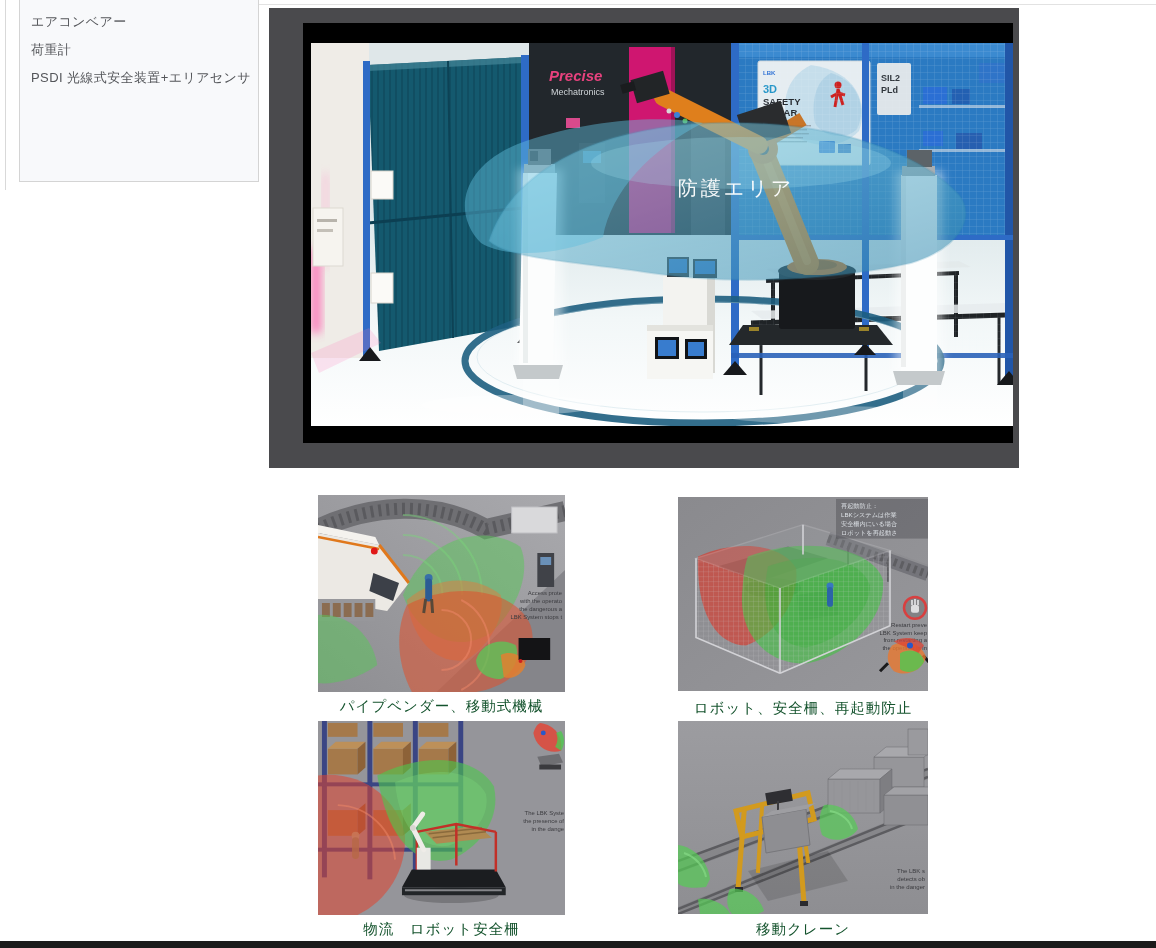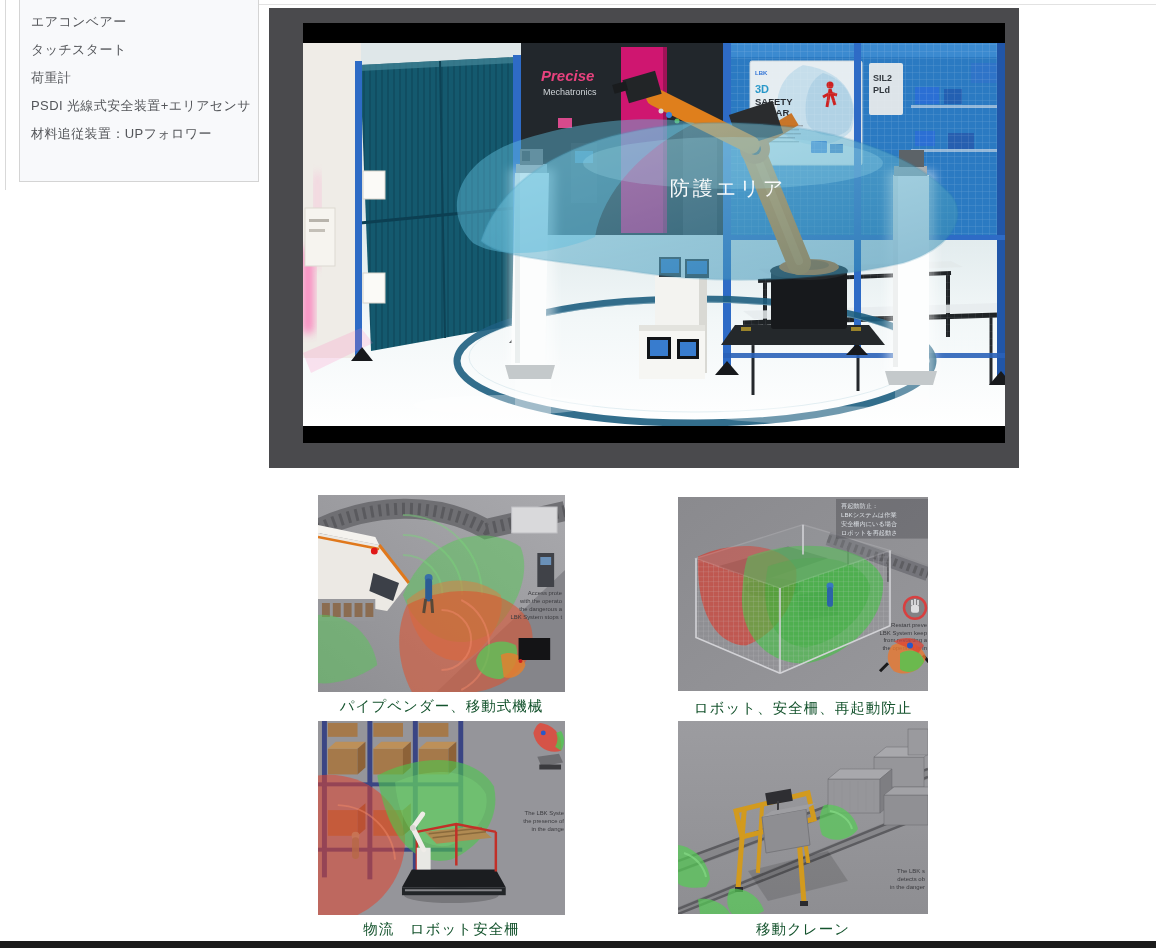--- a/index.html
+++ b/index.html
@@ -10,21 +10,21 @@
   .left-rule{left:5px;top:0;width:1px;height:190px;background:#d9d9d9;}
   .top-rule{left:259px;top:4px;width:897px;height:1px;background:#e2e2e2;}
   
   .sidebar{left:19px;top:-30px;width:240px;height:212px;box-sizing:border-box;
            border:1px solid #d4d4d4;background:#f8f9fb;}
   .sidebar ul{list-style:none;margin:0;padding:36px 0 0 11px;}
   .sidebar li{height:28px;line-height:28px;}
   .sidebar a{font-size:13px;color:#54565a;text-decoration:none;letter-spacing:.4px;white-space:nowrap;}
   
   .video-shell{left:269px;top:8px;width:750px;height:460px;background:#4a4a4d;}
-  .video-frame{left:34px;top:15px;width:702px;height:420px;background:#000;}
+  .video-frame{left:34px;top:15px;width:702px;height:420px;background:#000;padding-left:8px;}
   .video-frame svg{display:block;}
   
   .thumb{overflow:hidden;}
   .thumb svg{display:block;width:100%;height:100%;}
   .t1{left:318px;top:495px;width:247px;height:197px;}
   .t2{left:678px;top:497px;width:250px;height:194px;}
   .t3{left:318px;top:721px;width:247px;height:194px;}
   .t4{left:678px;top:721px;width:250px;height:193px;}
   .cap{font-size:14.5px;color:#14532d;text-align:center;letter-spacing:1px;white-space:nowrap;}
   .c1{left:318px;top:697px;width:247px;}
@@ -36,24 +36,22 @@
 </style>
 </head>
 <body>
 
 <div class="abs left-rule"></div>
 <div class="abs top-rule"></div>
 
 <nav class="abs sidebar">
   <ul>
     <li><a href="#">エアコンベアー</a></li>
-    <li><a href="#">タッチスタート</a></li>
     <li><a href="#">荷重計</a></li>
     <li><a href="#">PSDI 光線式安全装置+エリアセンサ</a></li>
-    <li><a href="#">材料追従装置：UPフォロワー</a></li>
   </ul>
 </nav>
 
 <section class="abs video-shell">
   <div class="abs video-frame">
     <svg width="702" height="420" viewBox="0 0 702 420">
       <defs>
         <clipPath id="m-clip">
             <rect x="0" y="20" width="702" height="383"></rect>
           </clipPath>

